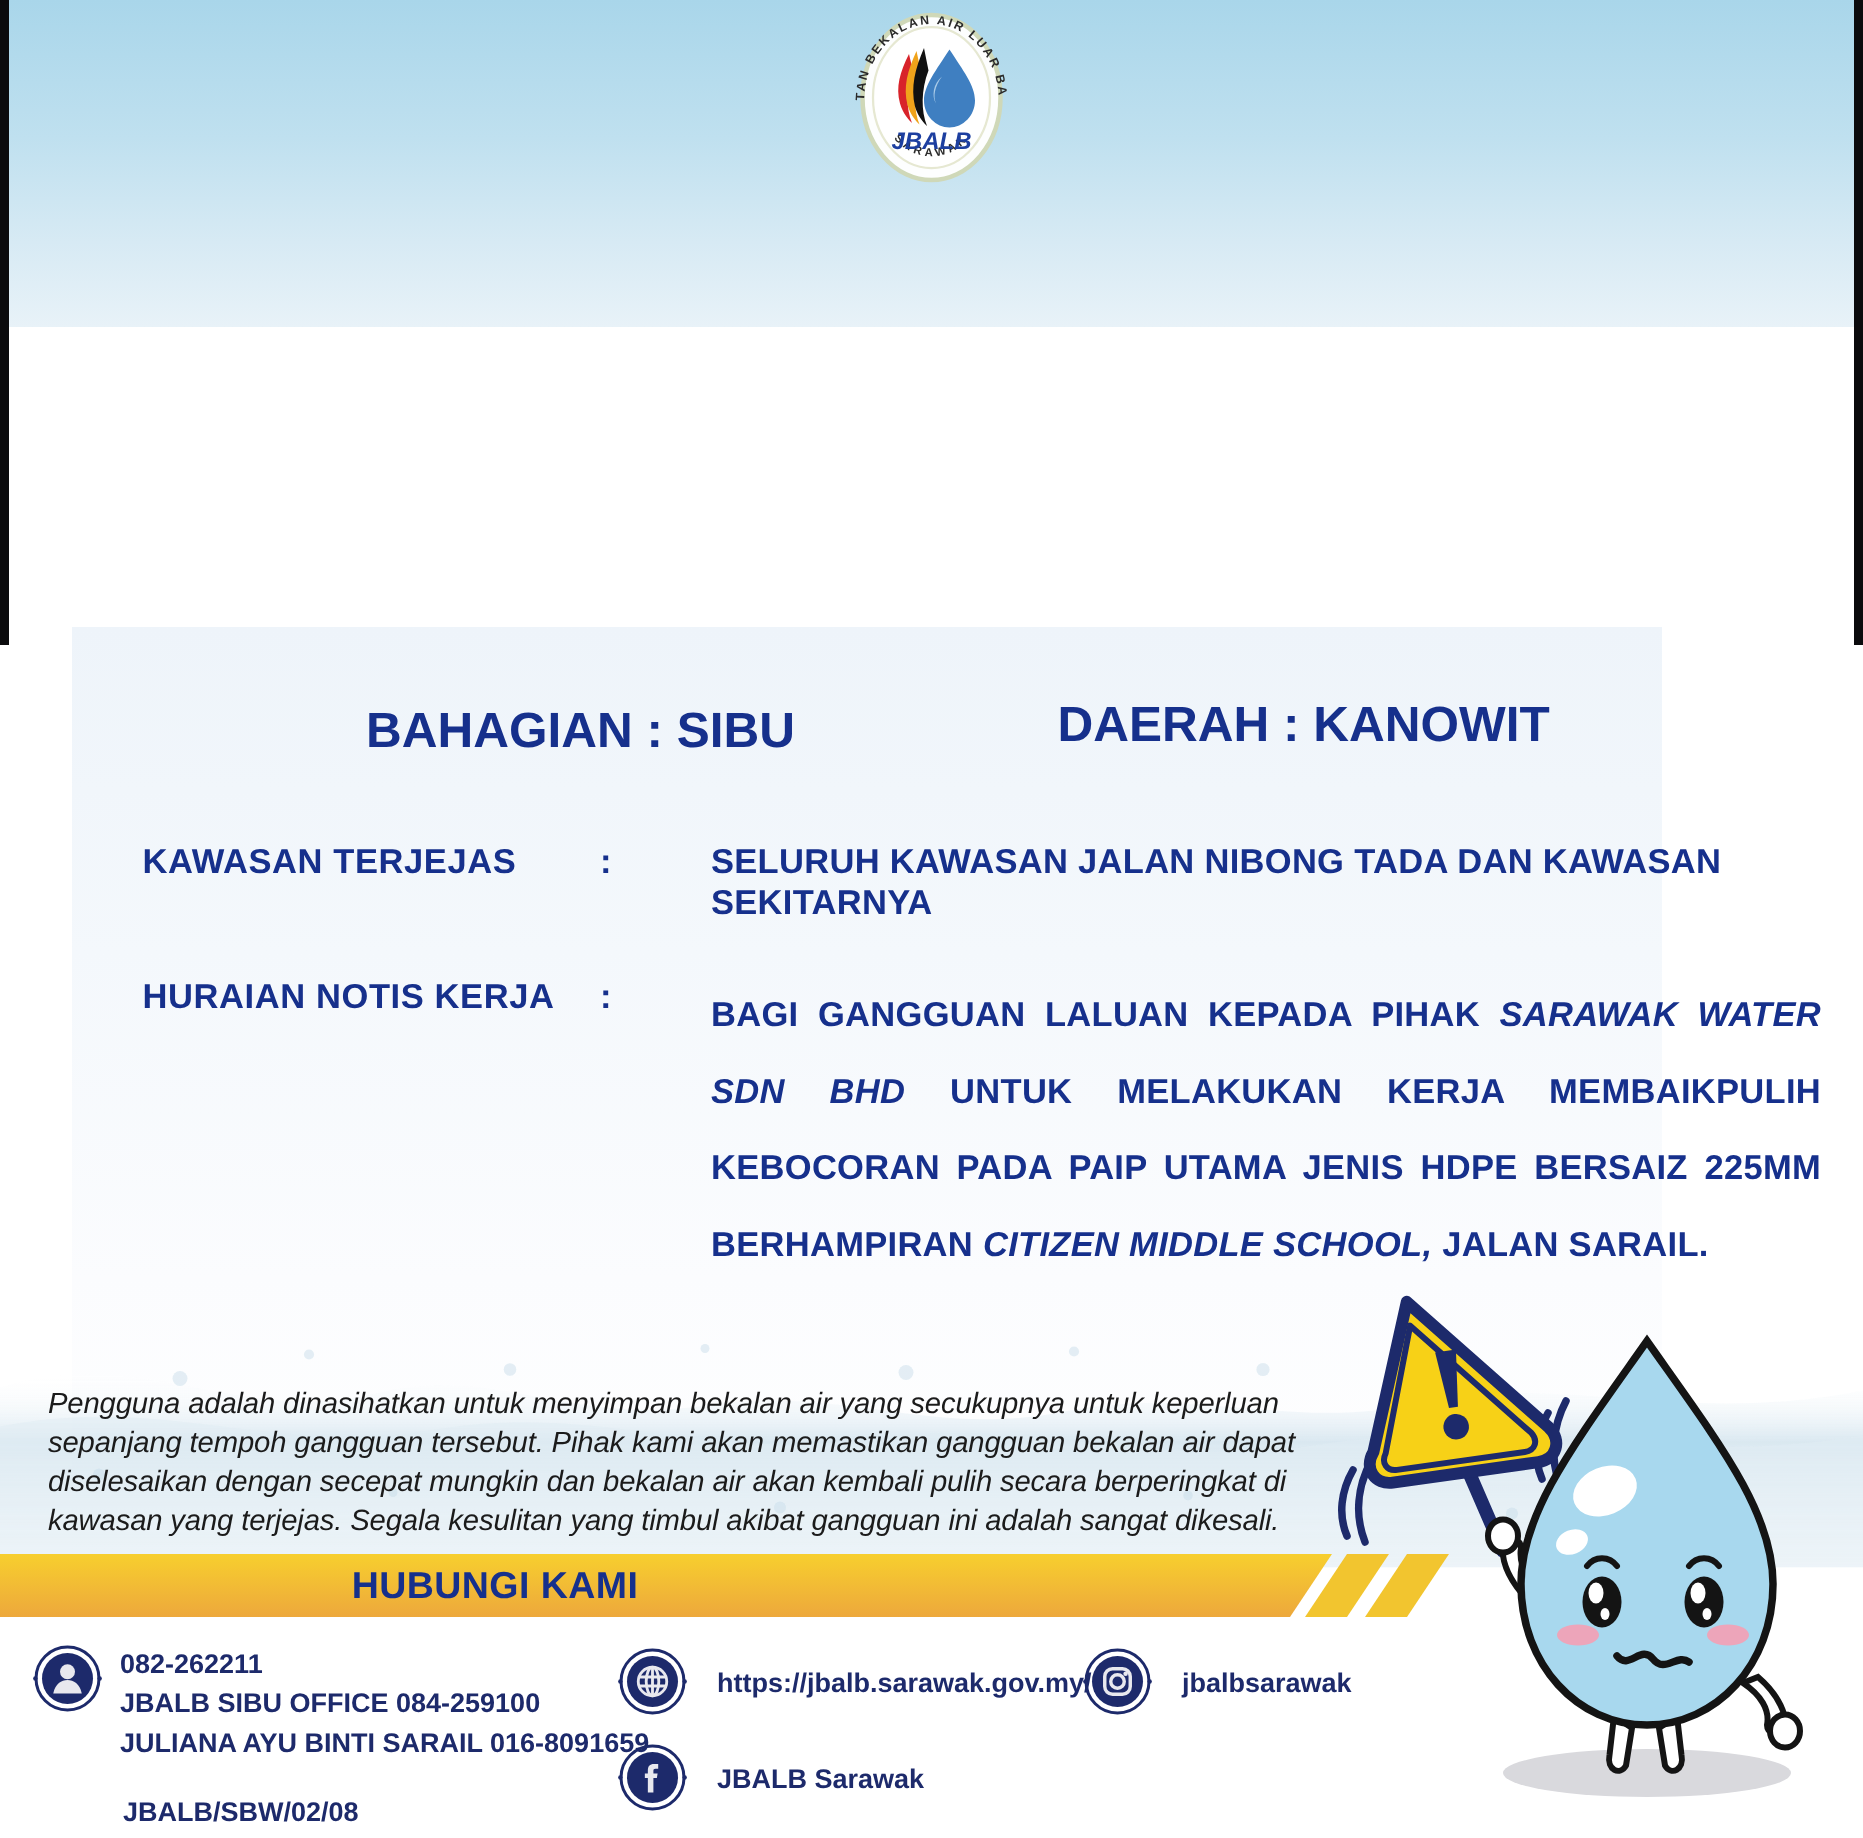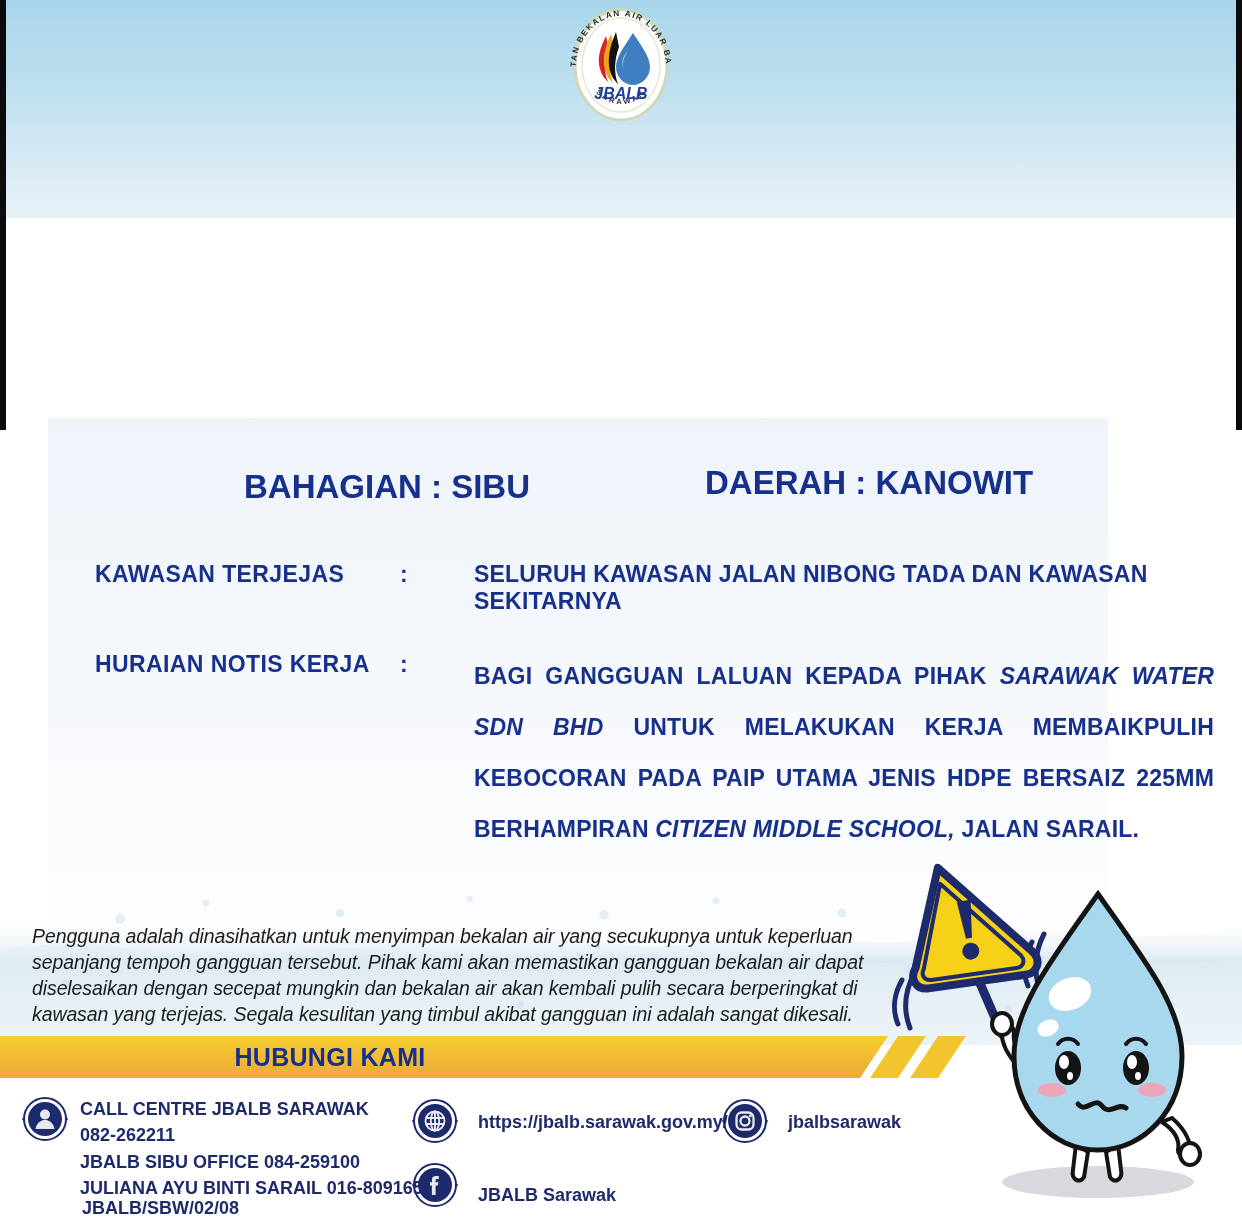--- a/index.html
+++ b/index.html
@@ -109,21 +109,21 @@
   }
 
   
   .footer{ position:absolute; left:0; top:1078px; width:1242px; height:147px; z-index:7; }
   .c-item{ position:absolute; display:flex; align-items:flex-start; }
   .c-ico{ width:46px; height:46px; flex:0 0 46px; }
   .c-txt{ margin-left:12px; color:#1d2a6b; font-size:18px; font-weight:bold; line-height:1.46; white-space:nowrap; }
 
   .c-call{ left:22px; top:18px; }
   .c-web{ left:412px; top:20px; }
-  .c-fb{ left:412px; top:84px;align-items:flex-end; }
+  .c-fb{ left:412px; top:84px; }
   .c-ig{ left:722px; top:20px; }
   .c-web .c-txt,.c-fb .c-txt,.c-ig .c-txt{ margin-left:20px; padding-top:11px; }
   .ref-no{
     position:absolute; left:82px; top:120px; color:#1d2a6b;
     font-size:18px; font-weight:bold; white-space:nowrap;
   }
 </style>
 </head>
 <body>
 
@@ -288,21 +288,20 @@
     <div class="c-item c-call">
       <svg class="c-ico" viewBox="0 0 46 46">
         <circle cx="23" cy="23" r="21" fill="none" stroke="#1d2a6b" stroke-width="2"></circle>
         <circle cx="23" cy="23" r="17" fill="#1d2a6b"></circle>
         <circle cx="23" cy="18.5" r="5" fill="#e8e8ee"></circle>
         <path d="M13.5,33 C14.8,26.5 19,24 23,24 C27,24 31.2,26.5 32.5,33 Z" fill="#e8e8ee"></path>
         <circle cx="1.6" cy="23" r="1.5" fill="#1d2a6b"></circle>
           <circle cx="44.4" cy="23" r="1.5" fill="#1d2a6b"></circle>
       </svg>
       <div class="c-txt">
-        <div>CALL CENTRE JBALB SARAWAK</div>
         <div>082-262211</div>
         <div>JBALB SIBU OFFICE  084-259100</div>
         <div>JULIANA AYU BINTI SARAIL 016-8091659</div>
       </div>
     </div>
 
     <div class="c-item c-web">
       <svg class="c-ico" viewBox="0 0 46 46">
         <circle cx="23" cy="23" r="21" fill="none" stroke="#1d2a6b" stroke-width="2"></circle>
         <circle cx="23" cy="23" r="17" fill="#1d2a6b"></circle>

